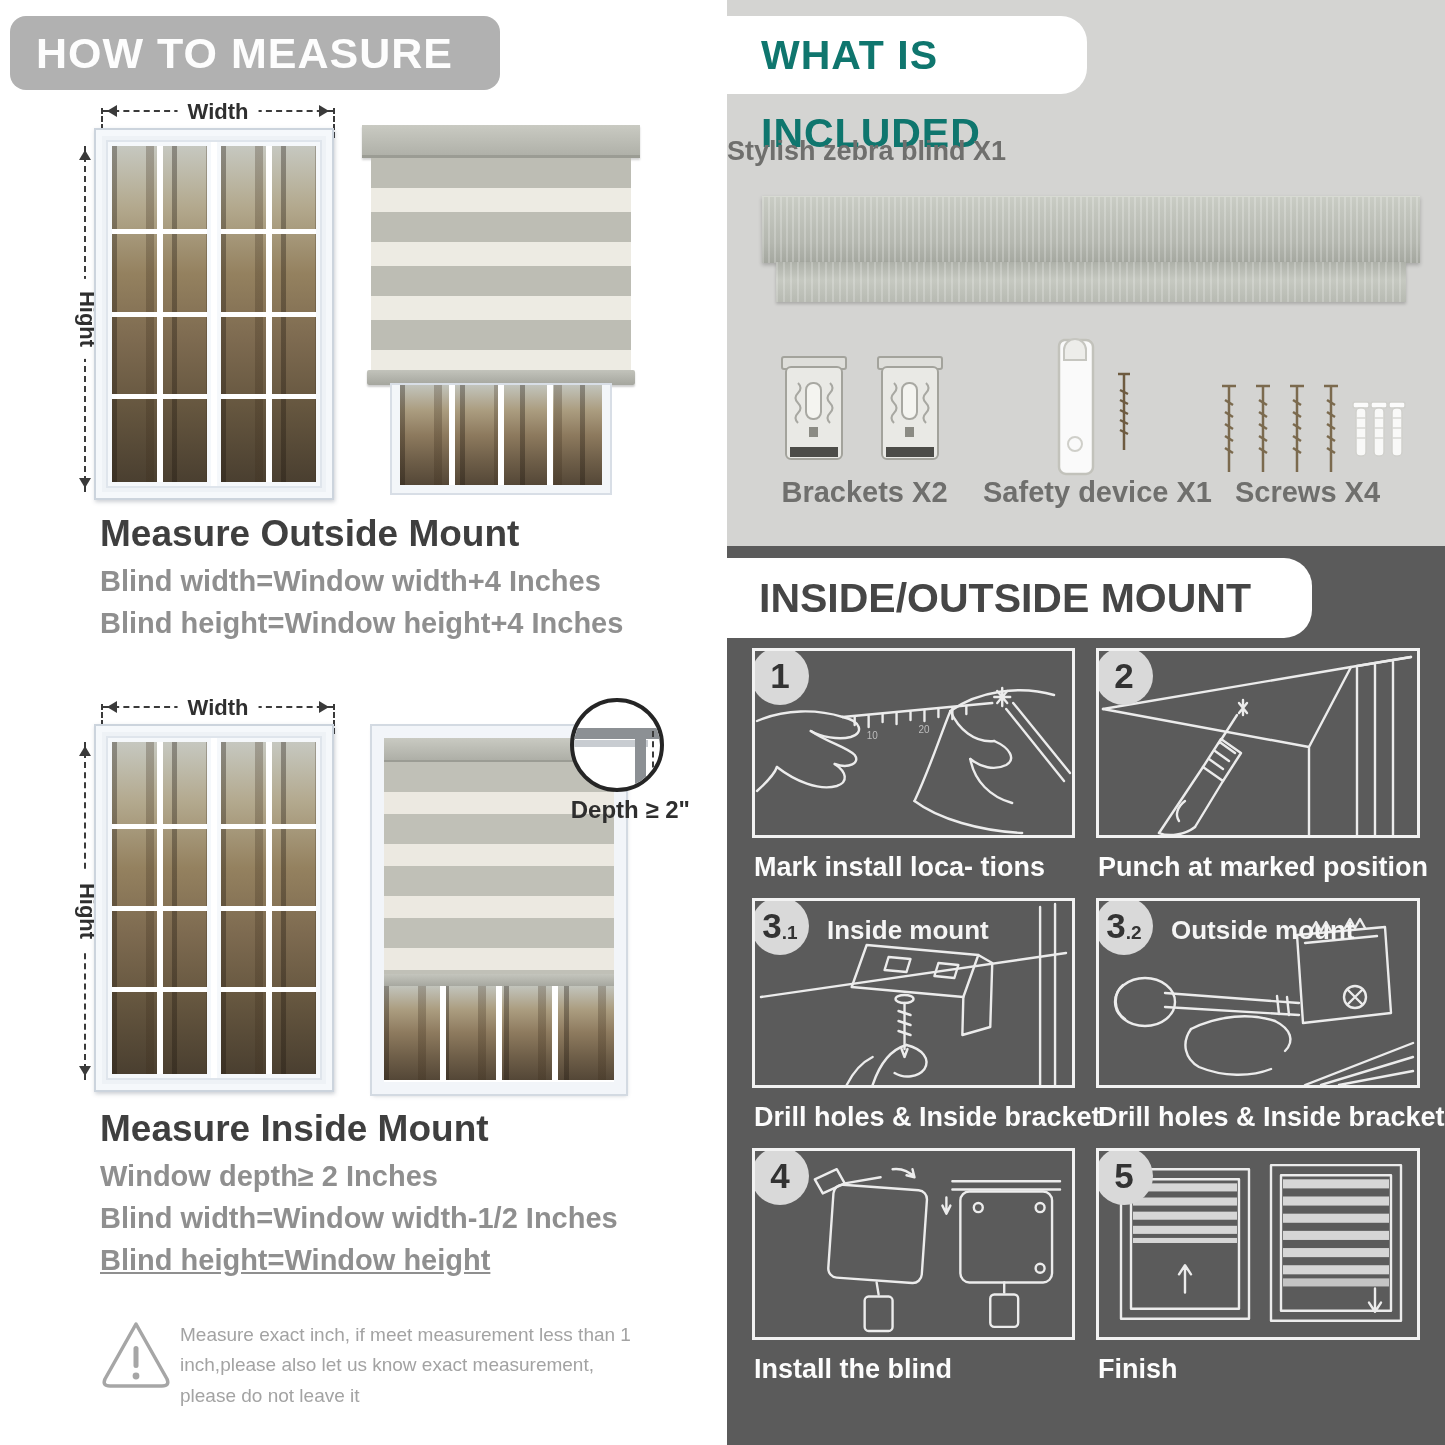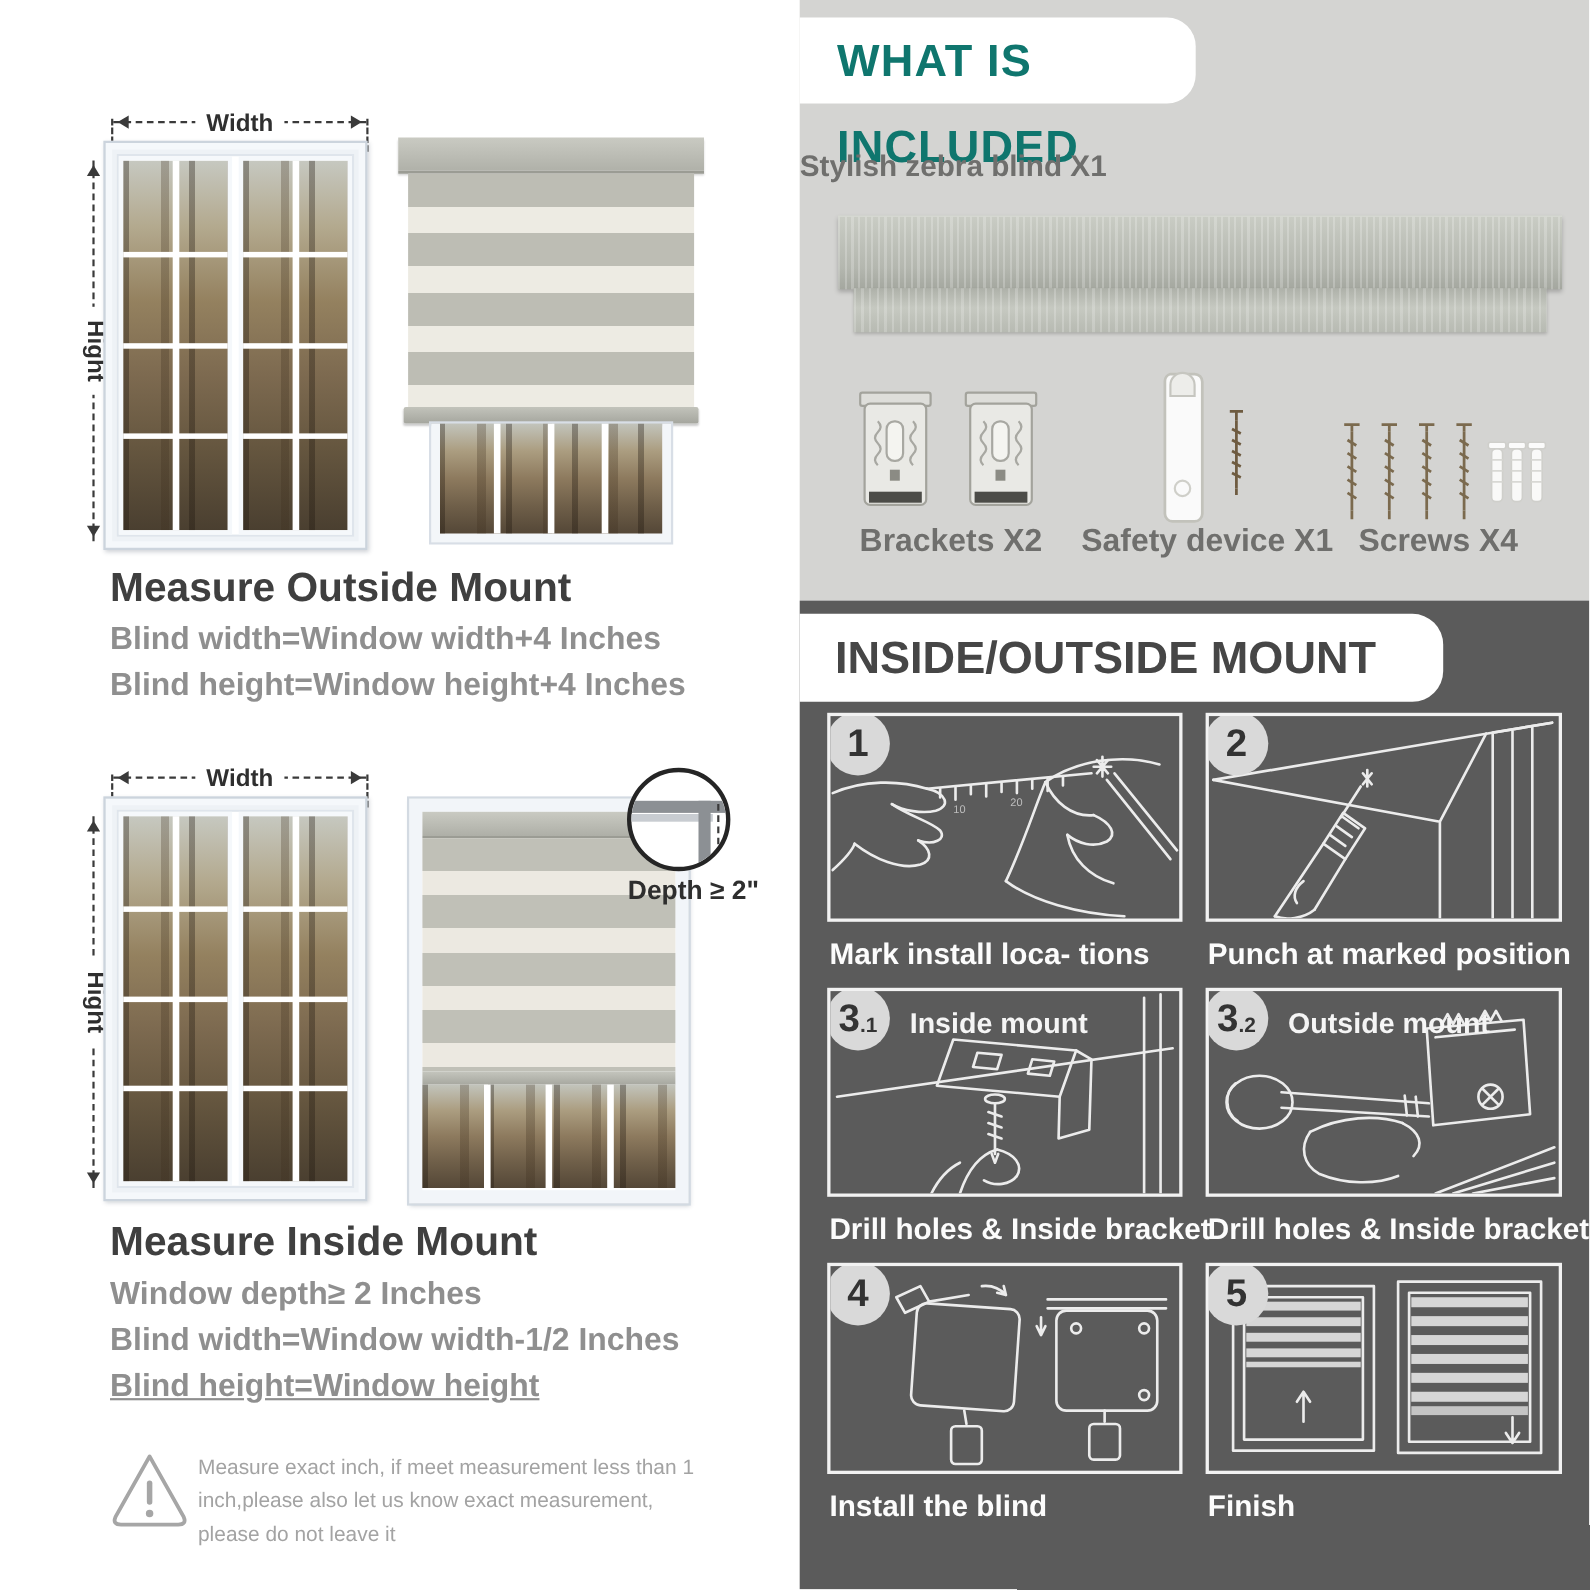--- a/index.html
+++ b/index.html
@@ -99,20 +99,21 @@
   .badge .sub{font-size:19px;margin-top:14px;font-weight:bold;}
   .inner-title{position:absolute;left:72px;top:14px;color:#f5f5f5;font-size:26px;font-weight:bold;}
   .caption{color:#fcfcfc;font-weight:bold;font-size:27px;}
   .lineart{stroke:#ececec;stroke-width:2.4;fill:none;stroke-linecap:round;stroke-linejoin:round;}
 </style>
 </head>
 <body>
 
 <div id="canvas">
 
+  <div class="abs banner">HOW TO MEASURE</div>
 
   <div class="abs dim-h" style="left:103px;top:110px;width:230px;">
     <span class="drop" style="left:-2px;"></span>
       <span class="drop" style="right:-2px;"></span>
     <span class="hlabel">Width</span>
   </div>
 
   <div class="abs dim-v" style="left:84px;top:146px;height:346px;">
     <span class="vlabel">Hight</span>
   </div>

